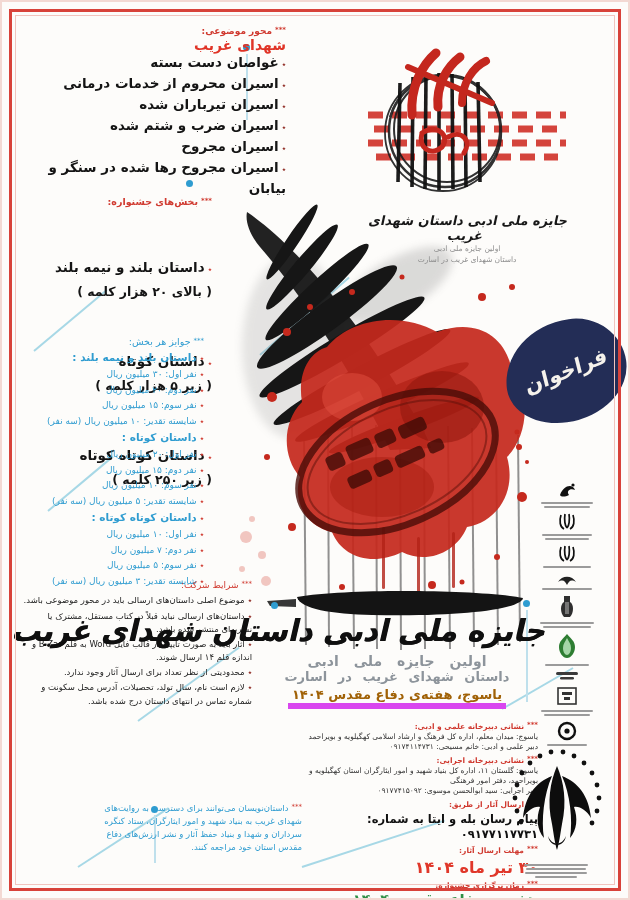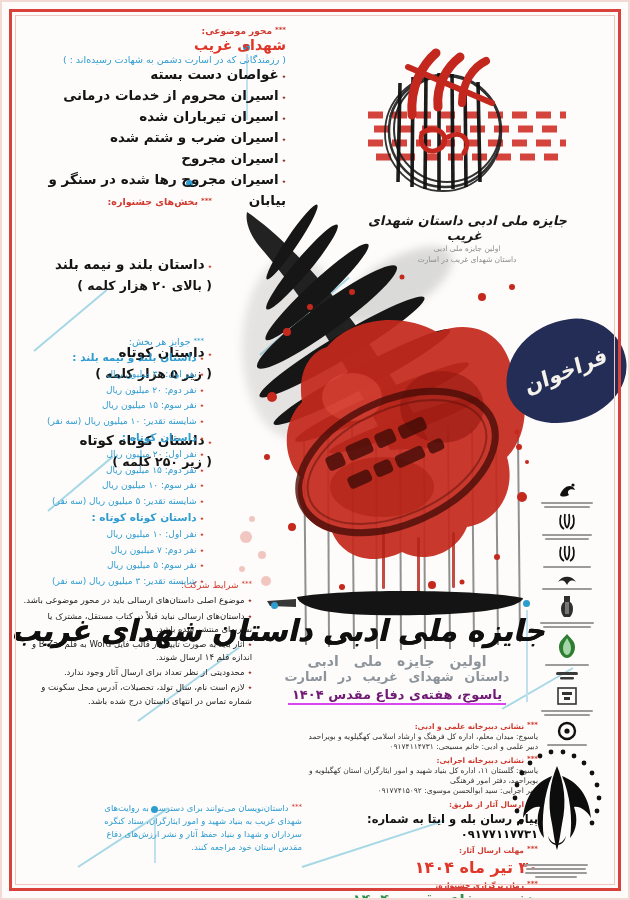--- a/index.html
+++ b/index.html
@@ -28,21 +28,21 @@
   
   .thematic{position:absolute;top:24px;left:16px;width:268px;z-index:5;}
   .thematic .kicker{font-size:9px;color:#d03a30;font-weight:bold;}
   .thematic .title{font-size:14px;color:#e03427;font-weight:bold;letter-spacing:4px;margin-top:1px;}
   .thematic .subtitle{font-size:9.5px;color:#2f9cd0;margin-top:1px;}
   .t-item{font-size:13.5px;font-weight:bold;color:#141414;line-height:19px;padding-left:18px;}
 
   
   .sections{position:absolute;top:194px;left:16px;width:194px;z-index:5;}
   .sections .header{font-size:9.5px;color:#d03a30;font-weight:bold;margin-bottom:6px;}
-  .s-name{font-size:13.5px;font-weight:bold;color:#141414;line-height:19px;margin-top:48px;}
+  .s-name{font-size:13.5px;font-weight:bold;color:#141414;line-height:24px;margin-top:48px;}
   .s-limit{font-size:12.5px;font-weight:bold;color:#141414;line-height:19px;padding-left:10px;}
 
   
   .prizes{position:absolute;top:334px;left:16px;width:186px;z-index:5;color:#2f9cd0;}
   .prizes .header{font-size:9.5px;font-weight:normal;margin-bottom:2px;}
   .p-group-title{font-size:10.5px;font-weight:bold;line-height:16px;}
   .p-row{font-size:9px;line-height:14.5px;padding-left:4px;}
 
   
   .rules{position:absolute;top:578px;left:14px;width:236px;z-index:5;}
@@ -68,22 +68,22 @@
       border-radius:58% 42% 55% 45% / 60% 48% 52% 40%;transform:rotate(-8deg);}
   .callout .label{position:absolute;inset:0;display:flex;align-items:center;justify-content:center;
       color:#f5f2ec;font-size:21px;font-weight:bold;transform:rotate(-22deg) skewX(-8deg);}
 
   
   .main-title{position:absolute;top:612px;left:245px;width:300px;z-index:6;direction:rtl;text-align:center;}
   .main-title .calli{font-size:29px;font-weight:bold;color:#0f0f0f;transform:skewX(-13deg) scaleY(1.04);
       letter-spacing:-1px;text-shadow:.6px 0 0 #0f0f0f;white-space:nowrap;}
   .main-title .g1{margin-top:5px;font-size:14px;font-weight:bold;color:#8d949b;letter-spacing:2px;word-spacing:10px;white-space:nowrap;}
   .main-title .g2{font-size:13px;font-weight:bold;color:#8d949b;letter-spacing:1px;word-spacing:6px;white-space:nowrap;}
-  .main-title .g3{display:inline-block;margin-top:2px;font-size:13px;font-weight:bold;color:#701a75;
-      border-bottom:2px solid #d946ef;padding:0 4px 1px;letter-spacing:1px;white-space:nowrap;}
+  .main-title .g3{display:inline-block;margin-top:2px;font-size:13px;font-weight:bold;color:#a16207;
+      border-bottom:6px solid #d946ef;padding:0 4px 1px;letter-spacing:1px;white-space:nowrap;}
 
   
   .contacts{position:absolute;top:716px;left:290px;width:246px;z-index:6;direction:rtl;text-align:right;}
   .c-red{font-size:7.5px;color:#d03a30;font-weight:bold;line-height:10px;margin-top:2px;}
   .c-line{font-size:7.5px;color:#333;line-height:10px;}
   .c-bold{font-size:11.5px;color:#101010;font-weight:bold;line-height:15px;margin-top:2px;}
   .c-date{font-size:16px;color:#e0372a;font-weight:bold;line-height:19px;margin-top:2px;padding-left:30px;}
   .c-green{font-size:15px;color:#2f8f46;font-weight:bold;line-height:19px;}
 
   
@@ -115,21 +115,20 @@
   <div class="decor-dot" style="left:184px;top:178px;"></div>
   <div class="decor-dot" style="left:269px;top:600px;"></div>
   <div class="decor-dot" style="left:521px;top:598px;"></div>
   <div class="decor-vline" style="left:524px;top:608px;height:92px;"></div>
   <div class="decor-dot" style="left:149px;top:804px;"></div>
   <div class="decor-vline" style="left:152px;top:813px;height:48px;"></div>
 
   <section class="thematic rtl">
     <div class="kicker"><span class="dots">***</span><span>محور موضوعی:</span></div>
     <div class="title">شهدای غریب</div>
-    <div class="subtitle">( رزمندگانی که در اسارت دشمن به شهادت رسیده‌اند : )</div>
     <div class="t-item"><span class="star dark">٭</span><span>غواصان دست بسته</span></div>
     <div class="t-item"><span class="star dark">٭</span><span>اسیران محروم از خدمات درمانی</span></div>
     <div class="t-item"><span class="star dark">٭</span><span>اسیران تیرباران شده</span></div>
     <div class="t-item"><span class="star dark">٭</span><span>اسیران ضرب و شتم شده</span></div>
     <div class="t-item"><span class="star dark">٭</span><span>اسیران مجروح</span></div>
     <div class="t-item"><span class="star dark">٭</span><span>اسیران مجروح رها شده در سنگر و بیابان</span></div>
   </section>
 
   <section class="sections rtl">
     <div class="header"><span class="dots">***</span><span>بخش‌های جشنواره:</span></div>

